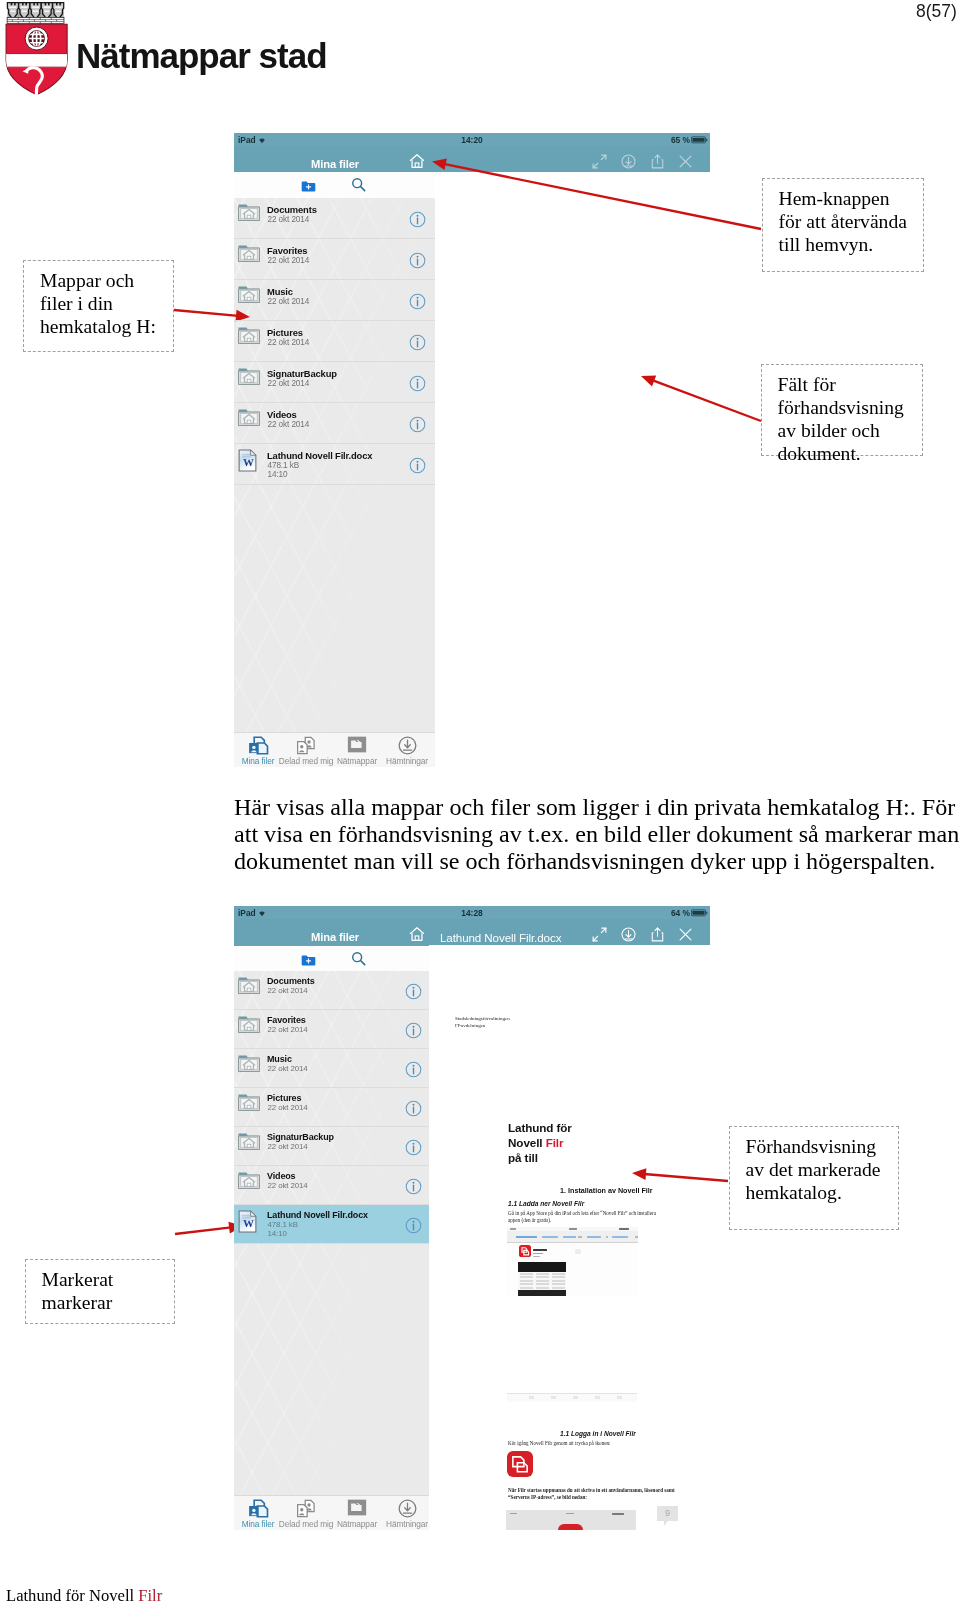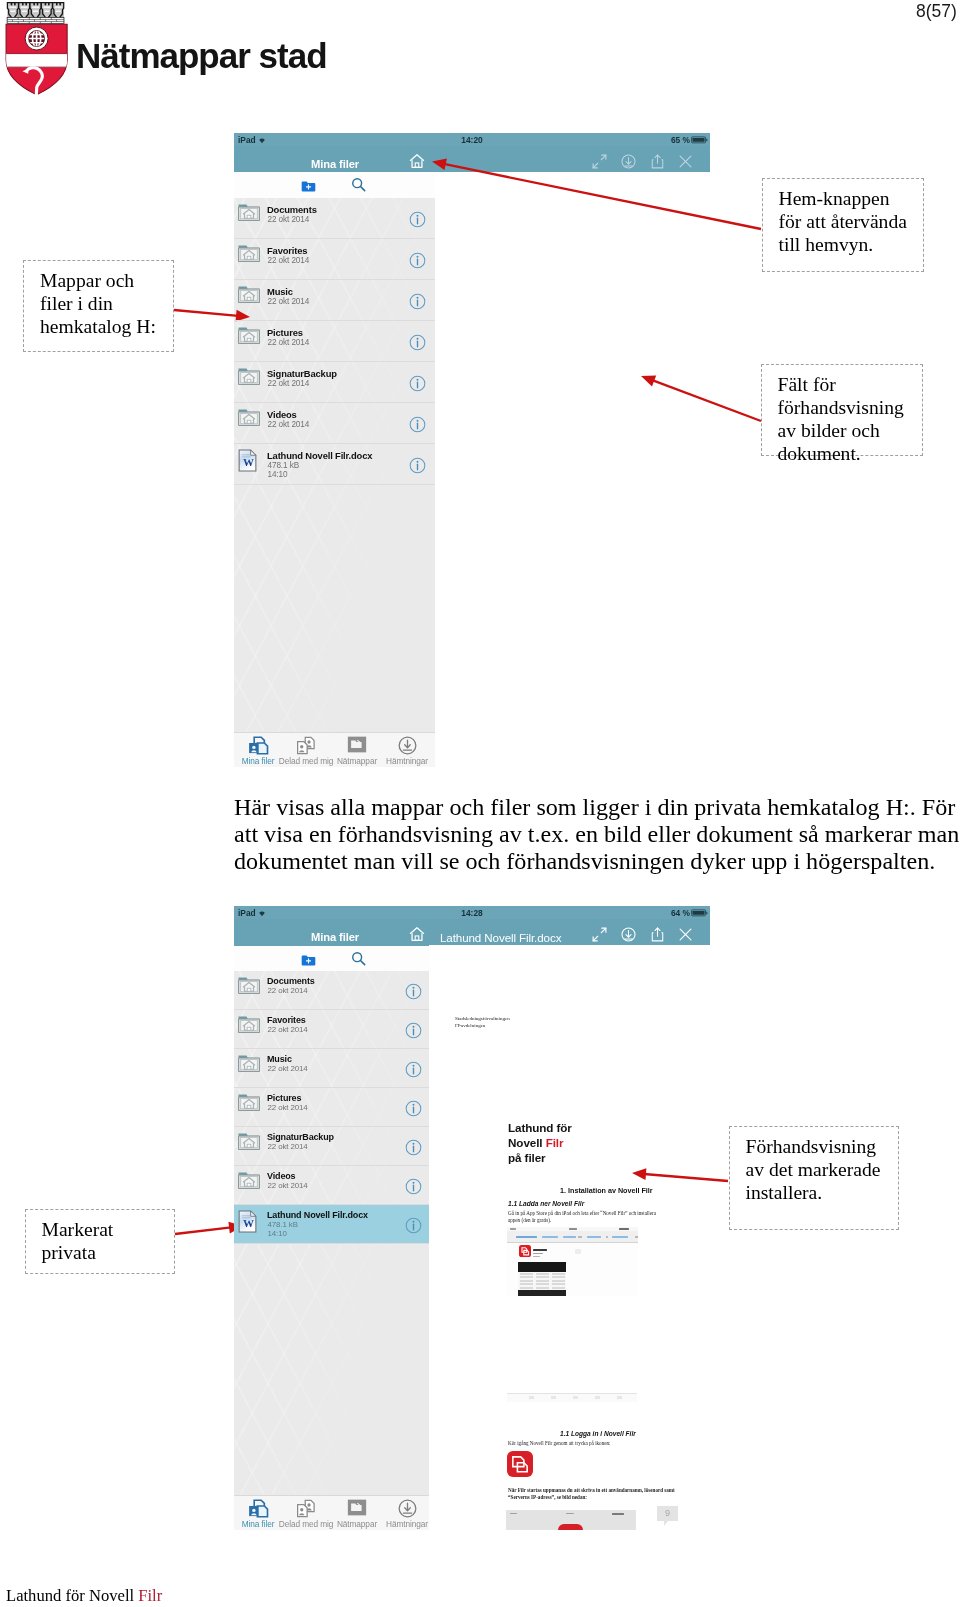--- a/index.html
+++ b/index.html
@@ -85,21 +85,21 @@
 
   
   .fi-icon{position:absolute;left:4px;top:5px;width:24px;height:22px;}
   .fi-icon svg{display:block;}
   .fi-info{position:absolute;right:12px;top:13px;width:14px;height:14px;}
 
   
   #co-lefttop{left:23px;top:260px;width:151px;height:92px;}
   #co-righttop{left:761.5px;top:178px;width:162px;height:94px;}
   #co-rightmid{left:760.5px;top:364px;width:162px;height:92px;}
-  #co-leftbot{left:24.5px;top:1209px;width:150px;height:65px;}
+  #co-leftbot{left:24.5px;top:1259px;width:150px;height:65px;}
   #co-rightbot{left:728.5px;top:1126px;width:170px;height:104px;}
 
   
   #shot1{left:234px;top:133px;width:476px;height:634px;}
   #shot2{left:234px;top:906px;width:476px;height:624px;}
   #shot2 .navbar{top:13px;height:27px;}
   #shot2 .fileitem{height:38px;}
   #shot2 .fileitem .fi-name{top:5px;font-size:9px;}
   #shot2 .fileitem .fi-meta{top:15px;font-size:7.9px;}
   #shot2 .fileitem .fi-meta2{top:24px;font-size:7.9px;}
@@ -767,21 +767,21 @@
             </svg>
           </span>
           <span class="tl">Hämtningar</span>
         </div>
       </div>
     <div id="s2-doc">
       <div class="doc-corner" style="left:26px;top:70px">Stadsledningsförvaltningen</div>
       <div class="doc-corner" style="left:26px;top:77px">IT-avdelningen</div>
       <div class="doc-title" style="left:79px;top:176px">Lathund för</div>
       <div class="doc-title" style="left:79px;top:191px"><span>Novell </span><span class="red">Filr</span></div>
-      <div class="doc-title" style="left:79px;top:206px">på filer</div>
+      <div class="doc-title" style="left:79px;top:206px">på till</div>
       <div class="doc-h1" style="left:131px;top:241px">1. Installation av Novell Filr</div>
       <div class="doc-h2" style="left:79px;top:255px">1.1 Ladda ner Novell Filr</div>
       <div class="doc-b" style="left:79px;top:265px;width:158px">Gå in på App Store på din iPad och leta efter “Novell Filr” och installera appen (den är gratis).</div>
       <div id="doc-shot-a">
         <div class="mini-sb">
           <span class="mp" style="left:3px;top:1.4px;width:6px;height:1.3px;background:#9e9e9e"></span>
           <span class="mp" style="left:62px;top:1.4px;width:8px;height:1.3px;background:#8e8e8e"></span>
           <span class="mp" style="left:112px;top:1.2px;width:10px;height:1.7px;background:#6e6e6e"></span>
         </div>
         <div class="mini-tb">
@@ -876,28 +876,28 @@
       <div class="inner">
         <div>Fält för</div>
         <div>förhandsvisning</div>
         <div>av bilder och</div>
         <div>dokument.</div>
       </div>
     </div>
   <div class="callout" id="co-leftbot">
       <div class="inner">
         <div>Markerat</div>
-        <div>privata</div>
+        <div>markerar</div>
       </div>
     </div>
   <div class="callout" id="co-rightbot">
       <div class="inner">
         <div>Förhandsvisning</div>
         <div>av det markerade</div>
-        <div>installera.</div>
+        <div>hemkatalog.</div>
       </div>
     </div>
 
   <div class="abs" id="para">Här visas alla mappar och filer som ligger i din privata hemkatalog H:. För att visa en förhandsvisning av t.ex. en bild eller dokument så markerar man dokumentet man vill se och förhandsvisningen dyker upp i högerspalten.</div>
 
   <div class="abs" id="footer"><span>Lathund för Novell </span><span class="red">Filr</span></div>
 
   <svg class="arrow-svg" id="arrows" xmlns="http://www.w3.org/2000/svg">
       <g>
         <line x1="761" y1="229" x2="443.8" y2="163.9" stroke="#cc1111" stroke-width="2.3"></line>

